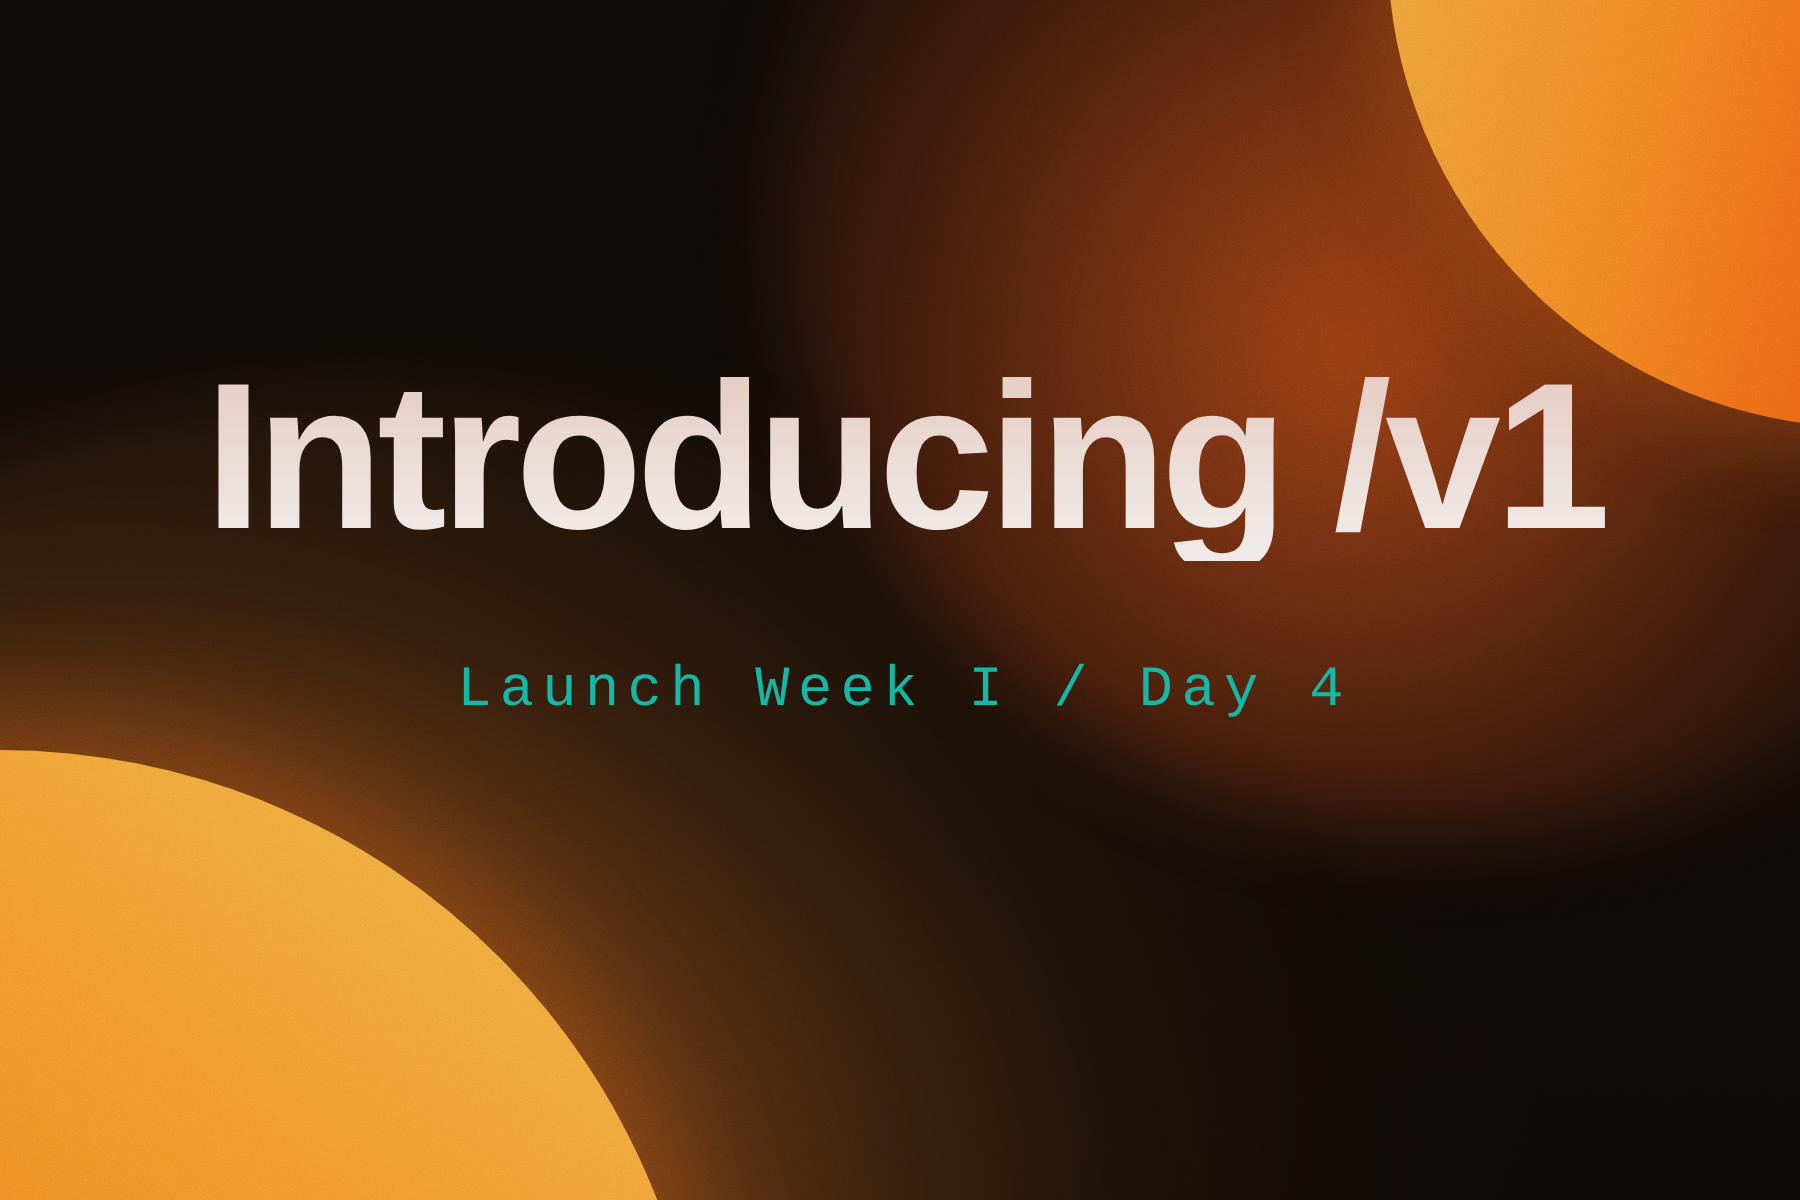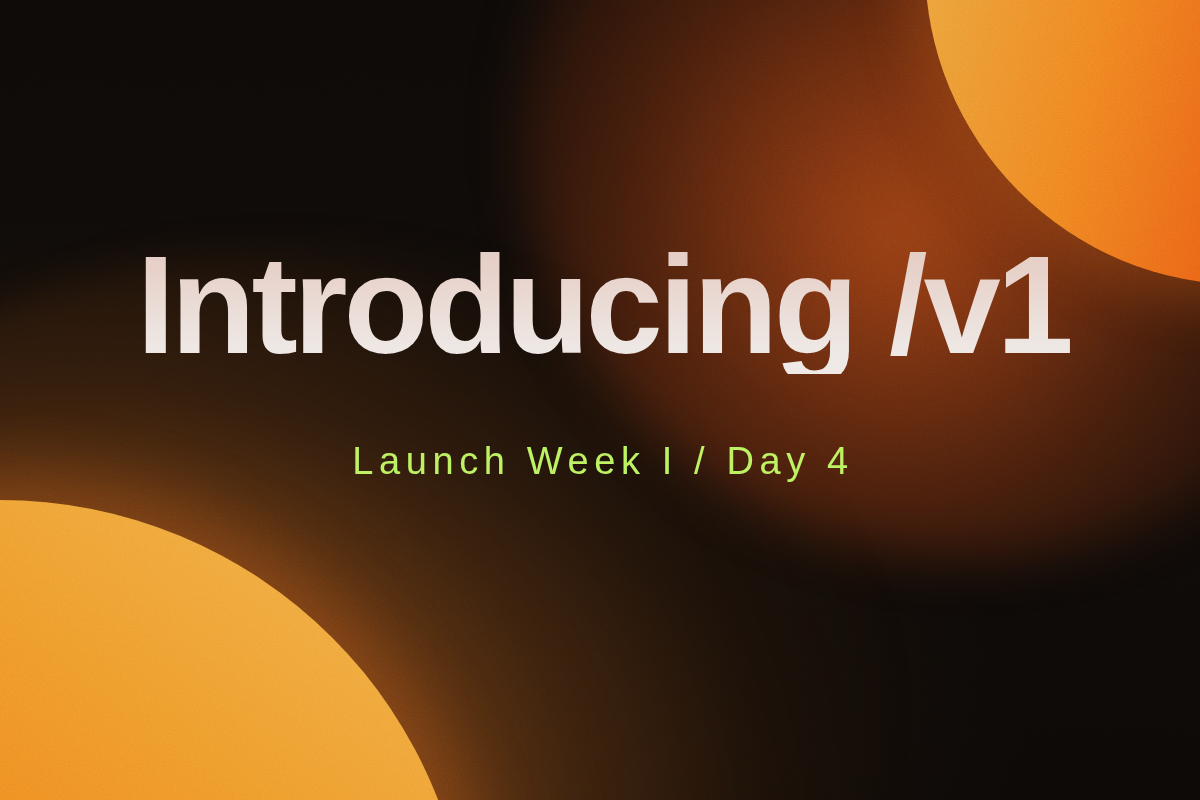--- a/index.html
+++ b/index.html
@@ -141,29 +141,29 @@
         #ebded8 56%,
         #eee7e4 80%,
         #efeae8 100%);
     -webkit-background-clip: text;
     background-clip: text;
     color: transparent;
     -webkit-text-fill-color: transparent;
   }
 
   .subtitle {
-    font-family: Liberation Sans, sans-serif;
+    font-family: Liberation Mono, monospace;
     font-weight: 400;
     font-size: 38px;
     line-height: 1;
     letter-spacing: 5.6px;
     margin: 68px 0 0 0;
     padding-left: 6px;
     white-space: nowrap;
-    color: #bef264;
+    color: #14b8a6;
   }
 
   .spacer-below { height: 86px; }
 </style>
 </head>
 <body>
 
 <div id="stage">
 
   <div class="bg-base"></div>

